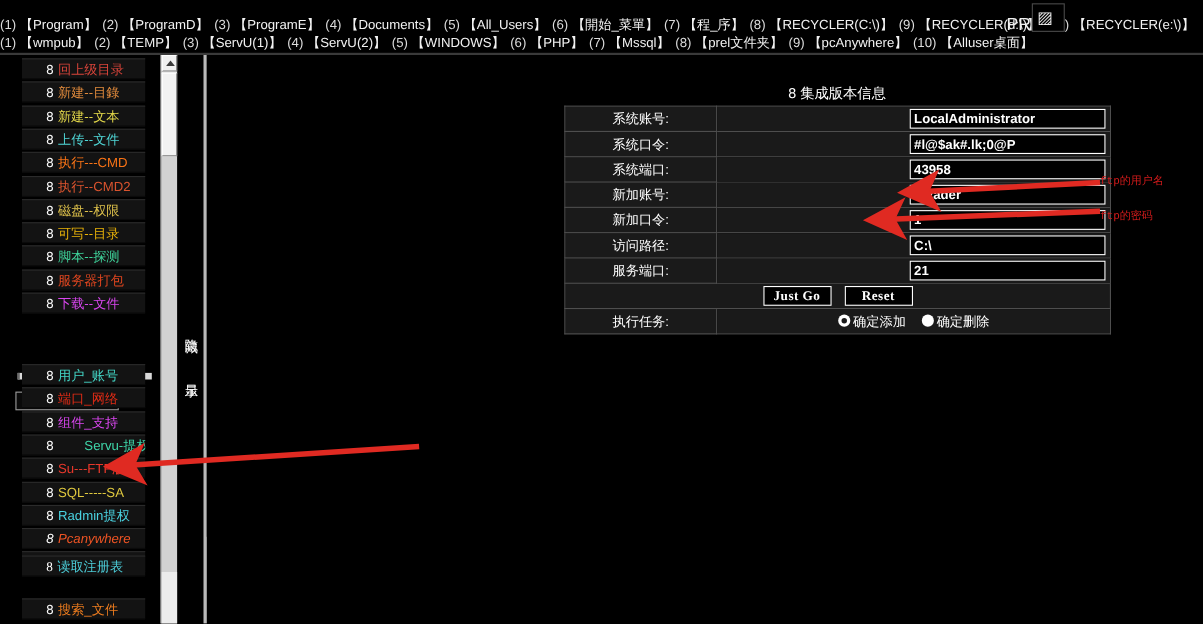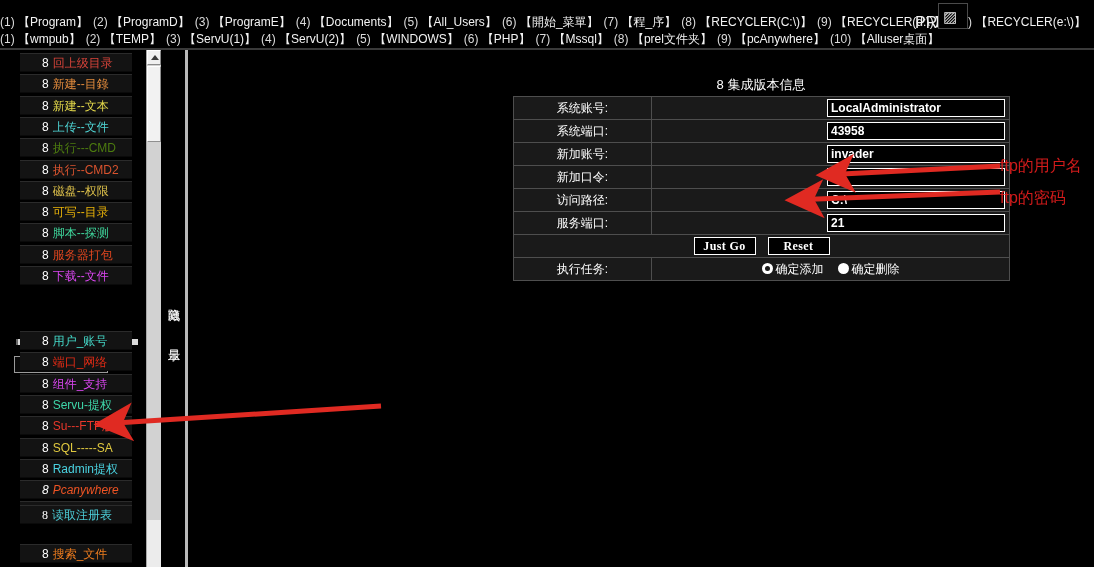--- a/index.html
+++ b/index.html
@@ -304,22 +304,22 @@
     text-align: center;
     padding: 0 7px;
     margin: 0 6px;
     letter-spacing: 0.4px;
   }
 
   
   .annot-text {
     position: absolute;
     color: #d31b1b;
-    font-size: 16px;
-    font-family: Liberation Sans, sans-serif;
+    font-size: 10px;
+    font-family: Liberation Mono, monospace;
     white-space: nowrap;
     line-height: 15px;
   }
   #annot-user { left: 1000px; top: 158px; }
   #annot-pass { left: 1000px; top: 190px; }
 
   #arrow-layer {
     position: absolute;
     left: 0; top: 0;
     width: 1094px; height: 567px;
@@ -340,35 +340,35 @@
   </div>
 
   <div id="topnav-divider"></div>
 
   <div id="sidebar">
     <div id="menu-top-list">
         <div class="menu-item" style="top: 3px;"><span class="bullet">8</span><span class="mlabel" style="color: rgb(217, 68, 58);">回上级目录</span></div>
         <div class="menu-item" style="top: 24.3px;"><span class="bullet">8</span><span class="mlabel" style="color: rgb(224, 138, 60);">新建--目錄</span></div>
         <div class="menu-item" style="top: 45.6px;"><span class="bullet">8</span><span class="mlabel" style="color: rgb(227, 216, 74);">新建--文本</span></div>
         <div class="menu-item" style="top: 66.9px;"><span class="bullet">8</span><span class="mlabel" style="color: rgb(79, 214, 214);">上传--文件</span></div>
-        <div class="menu-item" style="top: 88.2px;"><span class="bullet">8</span><span class="mlabel" style="color: #4d7c0f;">执行---CMD</span></div>
+        <div class="menu-item" style="top: 88.2px;"><span class="bullet">8</span><span class="mlabel" style="color: #f97316;">执行---CMD</span></div>
         <div class="menu-item" style="top: 109.5px;"><span class="bullet">8</span><span class="mlabel" style="color: rgb(217, 83, 46);">执行--CMD2</span></div>
         <div class="menu-item" style="top: 130.8px;"><span class="bullet">8</span><span class="mlabel" style="color: rgb(221, 192, 74);">磁盘--权限</span></div>
         <div class="menu-item" style="top: 152.1px;"><span class="bullet">8</span><span class="mlabel" style="color: #eab308; text-align: center;">可写--目录</span></div>
         <div class="menu-item" style="top: 173.4px;"><span class="bullet">8</span><span class="mlabel" style="color: rgb(63, 214, 156);">脚本--探测</span></div>
         <div class="menu-item" style="top: 194.7px;"><span class="bullet">8</span><span class="mlabel" style="color: rgb(224, 70, 31);">服务器打包</span></div>
         <div class="menu-item" style="top: 216px;"><span class="bullet">8</span><span class="mlabel" style="color: #d946ef;">下载--文件</span></div>
       </div>
     <div id="info-divider"></div>
     <div id="info-header">Information</div>
     <div id="menu-info-list">
         <div class="menu-item" style="top: 281px;"><span class="bullet">8</span><span class="mlabel" style="color: rgb(68, 217, 201);">用户_账号</span></div>
         <div class="menu-item" style="top: 302.3px;"><span class="bullet">8</span><span class="mlabel" style="color: rgb(225, 43, 21);">端口_网络</span></div>
         <div class="menu-item" style="top: 323.6px;"><span class="bullet">8</span><span class="mlabel" style="color: #d946ef; text-align: center;">组件_支持</span></div>
-        <div class="menu-item" style="top: 344.9px;"><span class="bullet">8</span><span class="mlabel" style="color: rgb(62, 214, 169);">Servu-提权</span></div>
+        <div class="menu-item" style="top: 344.9px;"><span class="bullet">8</span><span class="mlabel" style="color: rgb(62, 214, 169); margin-left: 24px;">Servu-提权</span></div>
         <div class="menu-item" style="top: 366.2px;"><span class="bullet">8</span><span class="mlabel" style="color: rgb(232, 56, 43);">Su---FTP版</span></div>
         <div class="menu-item" style="top: 387.5px;"><span class="bullet">8</span><span class="mlabel" style="color: rgb(224, 201, 63);">SQL-----SA</span></div>
         <div class="menu-item" style="top: 408.8px;"><span class="bullet">8</span><span class="mlabel" style="color: rgb(74, 210, 224);">Radmin提权</span></div>
         <div class="menu-item" style="top: 430.1px; font-style: italic;"><span class="bullet">8</span><span class="mlabel" style="color: rgb(239, 84, 36);">Pcanywhere</span></div>
         <div class="menu-item" style="top: 451.4px;"><span class="bullet">8</span><span class="mlabel" style="color: rgb(46, 143, 66);">端口扫描器</span></div>
         <div class="menu-item" style="top: 455px; font-family: Liberation Serif, serif;"><span class="bullet">8</span><span class="mlabel" style="color: rgb(76, 205, 216);">读取注册表</span></div>
         <div class="menu-item" style="top: 494px;"><span class="bullet">8</span><span class="mlabel" style="color: rgb(235, 123, 30);">搜索_文件</span></div>
       </div>
   </div>
 
@@ -390,20 +390,26 @@
     <div id="form-title">8 集成版本信息</div>
     <table id="form-table">
       <tbody id="form-tbody">
           <tr>
             <td class="lbl">系统账号:</td>
             <td class="fld">
               <div class="textinput">LocalAdministrator</div>
             </td>
           </tr>
           <tr>
+            <td class="lbl">系统口令:</td>
+            <td class="fld">
+              <div class="textinput">#l@$ak#.lk;0@P</div>
+            </td>
+          </tr>
+          <tr>
             <td class="lbl">系统端口:</td>
             <td class="fld">
               <div class="textinput">43958</div>
             </td>
           </tr>
           <tr>
             <td class="lbl">新加账号:</td>
             <td class="fld">
               <div class="textinput">invader</div>
             </td>

